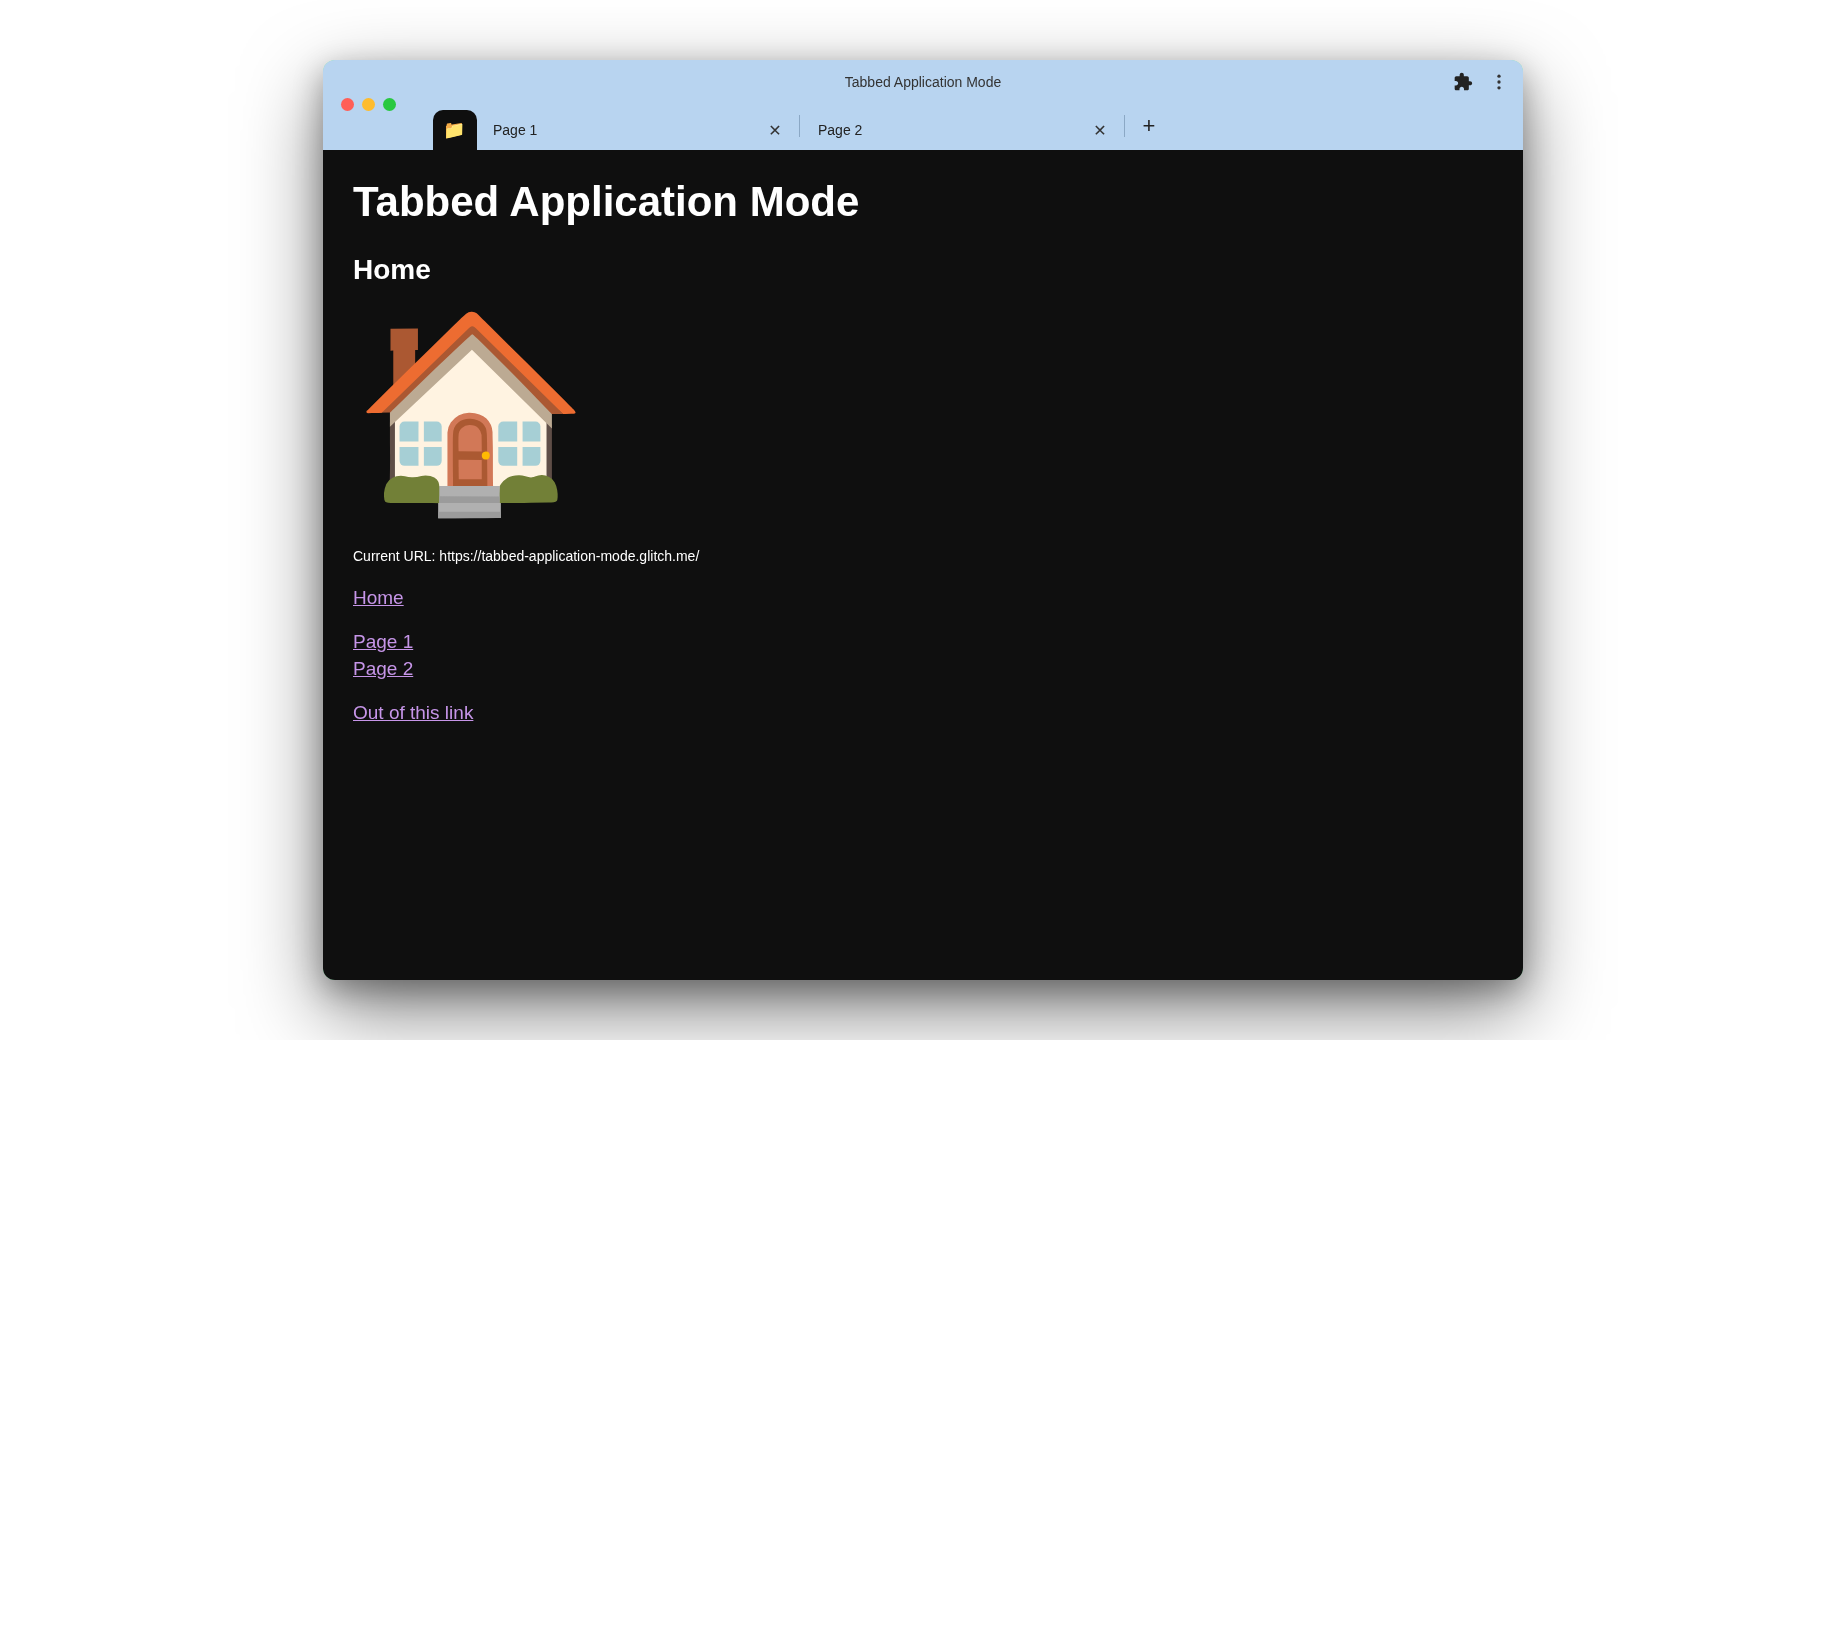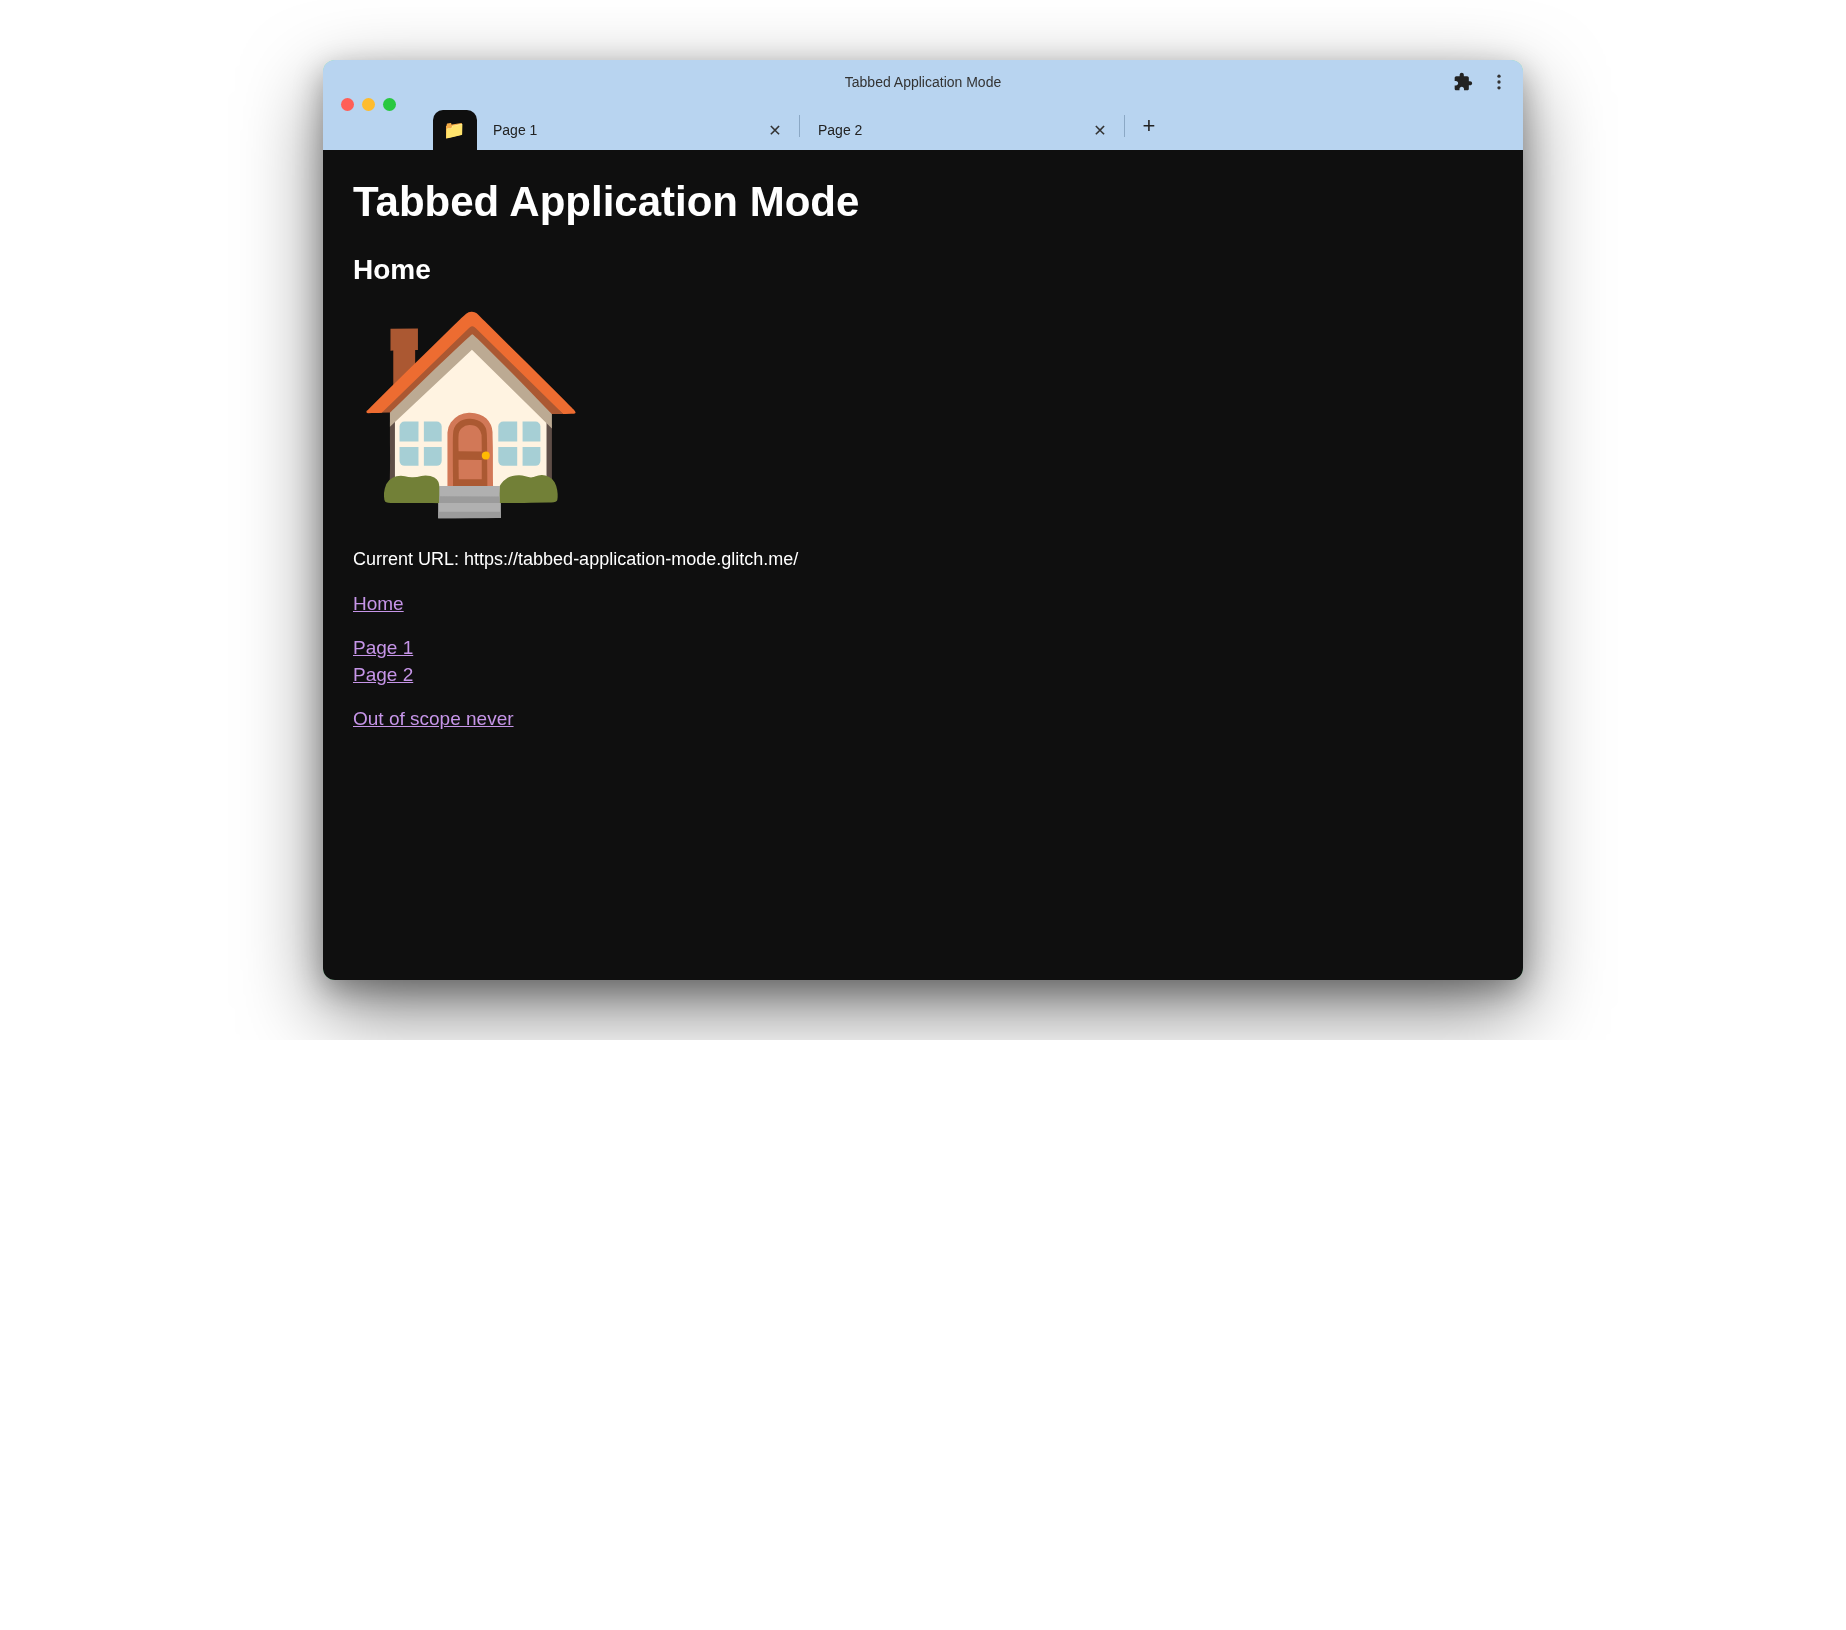--- a/index.html
+++ b/index.html
@@ -168,21 +168,21 @@
     }
     
     .house-img {
       font-size: 190px;
       line-height: 1;
       margin-bottom: 40px;
       display: block;
     }
     
     .content p {
-      font-size: 18px;
+      font-size: 14px;
       line-height: 1.5;
       margin-bottom: 20px;
       font-weight: 400;
     }
     
     .content a {
       color: #c695e8;
       text-decoration: underline;
       font-size: 19px;
     }
@@ -263,16 +263,16 @@
 
     <a href="#" class="link-single">Home</a>
 
 
     <div class="link-block">
       <a href="#">Page 1</a>
       <a href="#">Page 2</a>
     </div>
 
 
-    <a href="#" class="link-single">Out of scope never</a>
+    <a href="#" class="link-single">Out of this link</a>
   </div>
 
 </div>
 
 </body></html>

